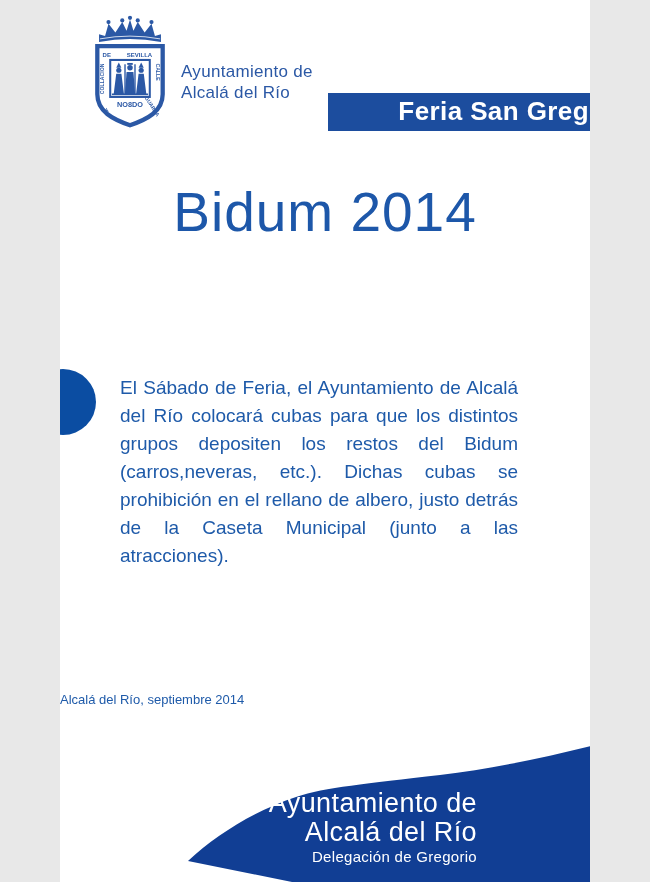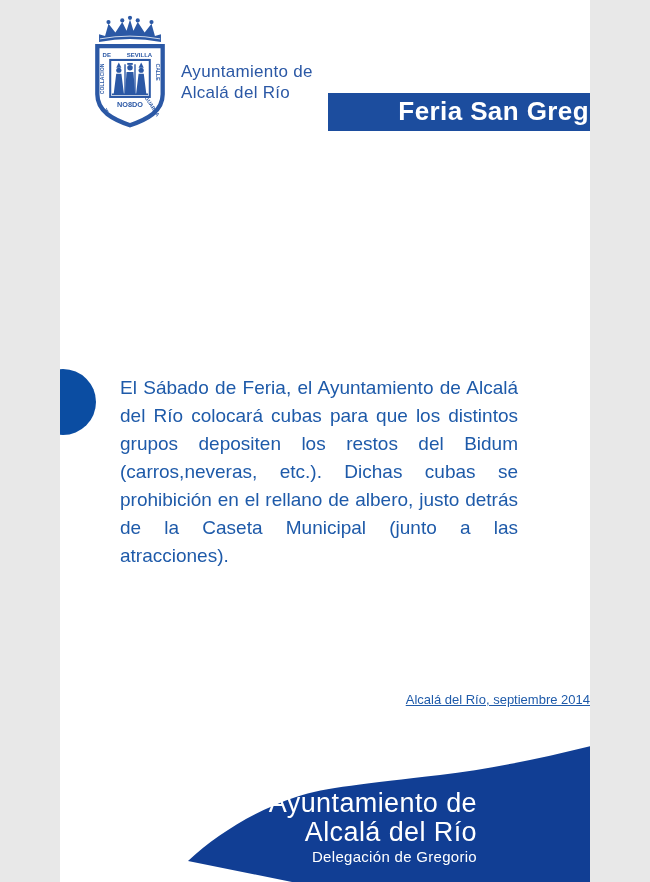--- a/index.html
+++ b/index.html
@@ -35,22 +35,22 @@
   .bullet-item{ position:relative; padding-left:60px; padding-right:72px; margin-bottom:24px; }
   .bullet-dot{
     position:absolute; left:-30px; top:-5px; width:66px; height:66px; border-radius:50%;
     background:var(--bullet-blue,#0b4da2);
   }
   .bullet-text{
     color:var(--text-blue,#1e5aa9); font-size:19px; line-height:28px;
     text-align:justify; text-justify:inter-word;
   }
   .dateline{
-    position:absolute; top:692px; left:0; right:0; text-align:right;
-    color:var(--text-blue,#1e5aa9); font-size:13px;text-decoration:underline;
+    position:absolute; top:692px; left:0; right:0; text-align:left;
+    color:var(--text-blue,#1e5aa9); font-size:13px;
   }
   
   .footer-wave{ position:absolute; left:0; bottom:0; width:650px; height:180px; display:block; }
   .footer-org{
     position:absolute; right:113px; top:789px; text-align:right; color:#ffffff;
   }
   .footer-org .big{ font-size:27px; line-height:29px; letter-spacing:.4px; font-weight:400; }
   .footer-org .sub{ font-size:15px; line-height:20px; letter-spacing:.3px; }
   .footer-arms{ position:absolute; left:544px; top:742px; color:#ffffff; }
   svg text{ font-family:"Liberation Sans", sans-serif; }
@@ -105,20 +105,21 @@
     <use href="#coat-of-arms"></use>
   </svg>
   <div class="header-org">
     <div>Ayuntamiento de</div>
     <div>Alcalá del Río</div>
   </div>
   <div class="banner">
     <span class="banner-label">Feria San Gregorio</span>
   </div>
 
+  <div class="main-title">Bidum 2014</div>
 
 
   <div class="bullets">
     <div class="bullet-item">
       <span class="bullet-dot"></span>
       <div class="bullet-text">El Sábado de Feria, el Ayuntamiento de Alcalá del Río colocará cubas para que los distintos grupos depositen los restos del Bidum (carros,neveras, etc.). Dichas cubas se prohibición en el rellano de albero, justo detrás de la Caseta Municipal (junto a las atracciones).</div>
     </div>
   </div>
 
   <div class="dateline">Alcalá del Río, septiembre 2014</div>

